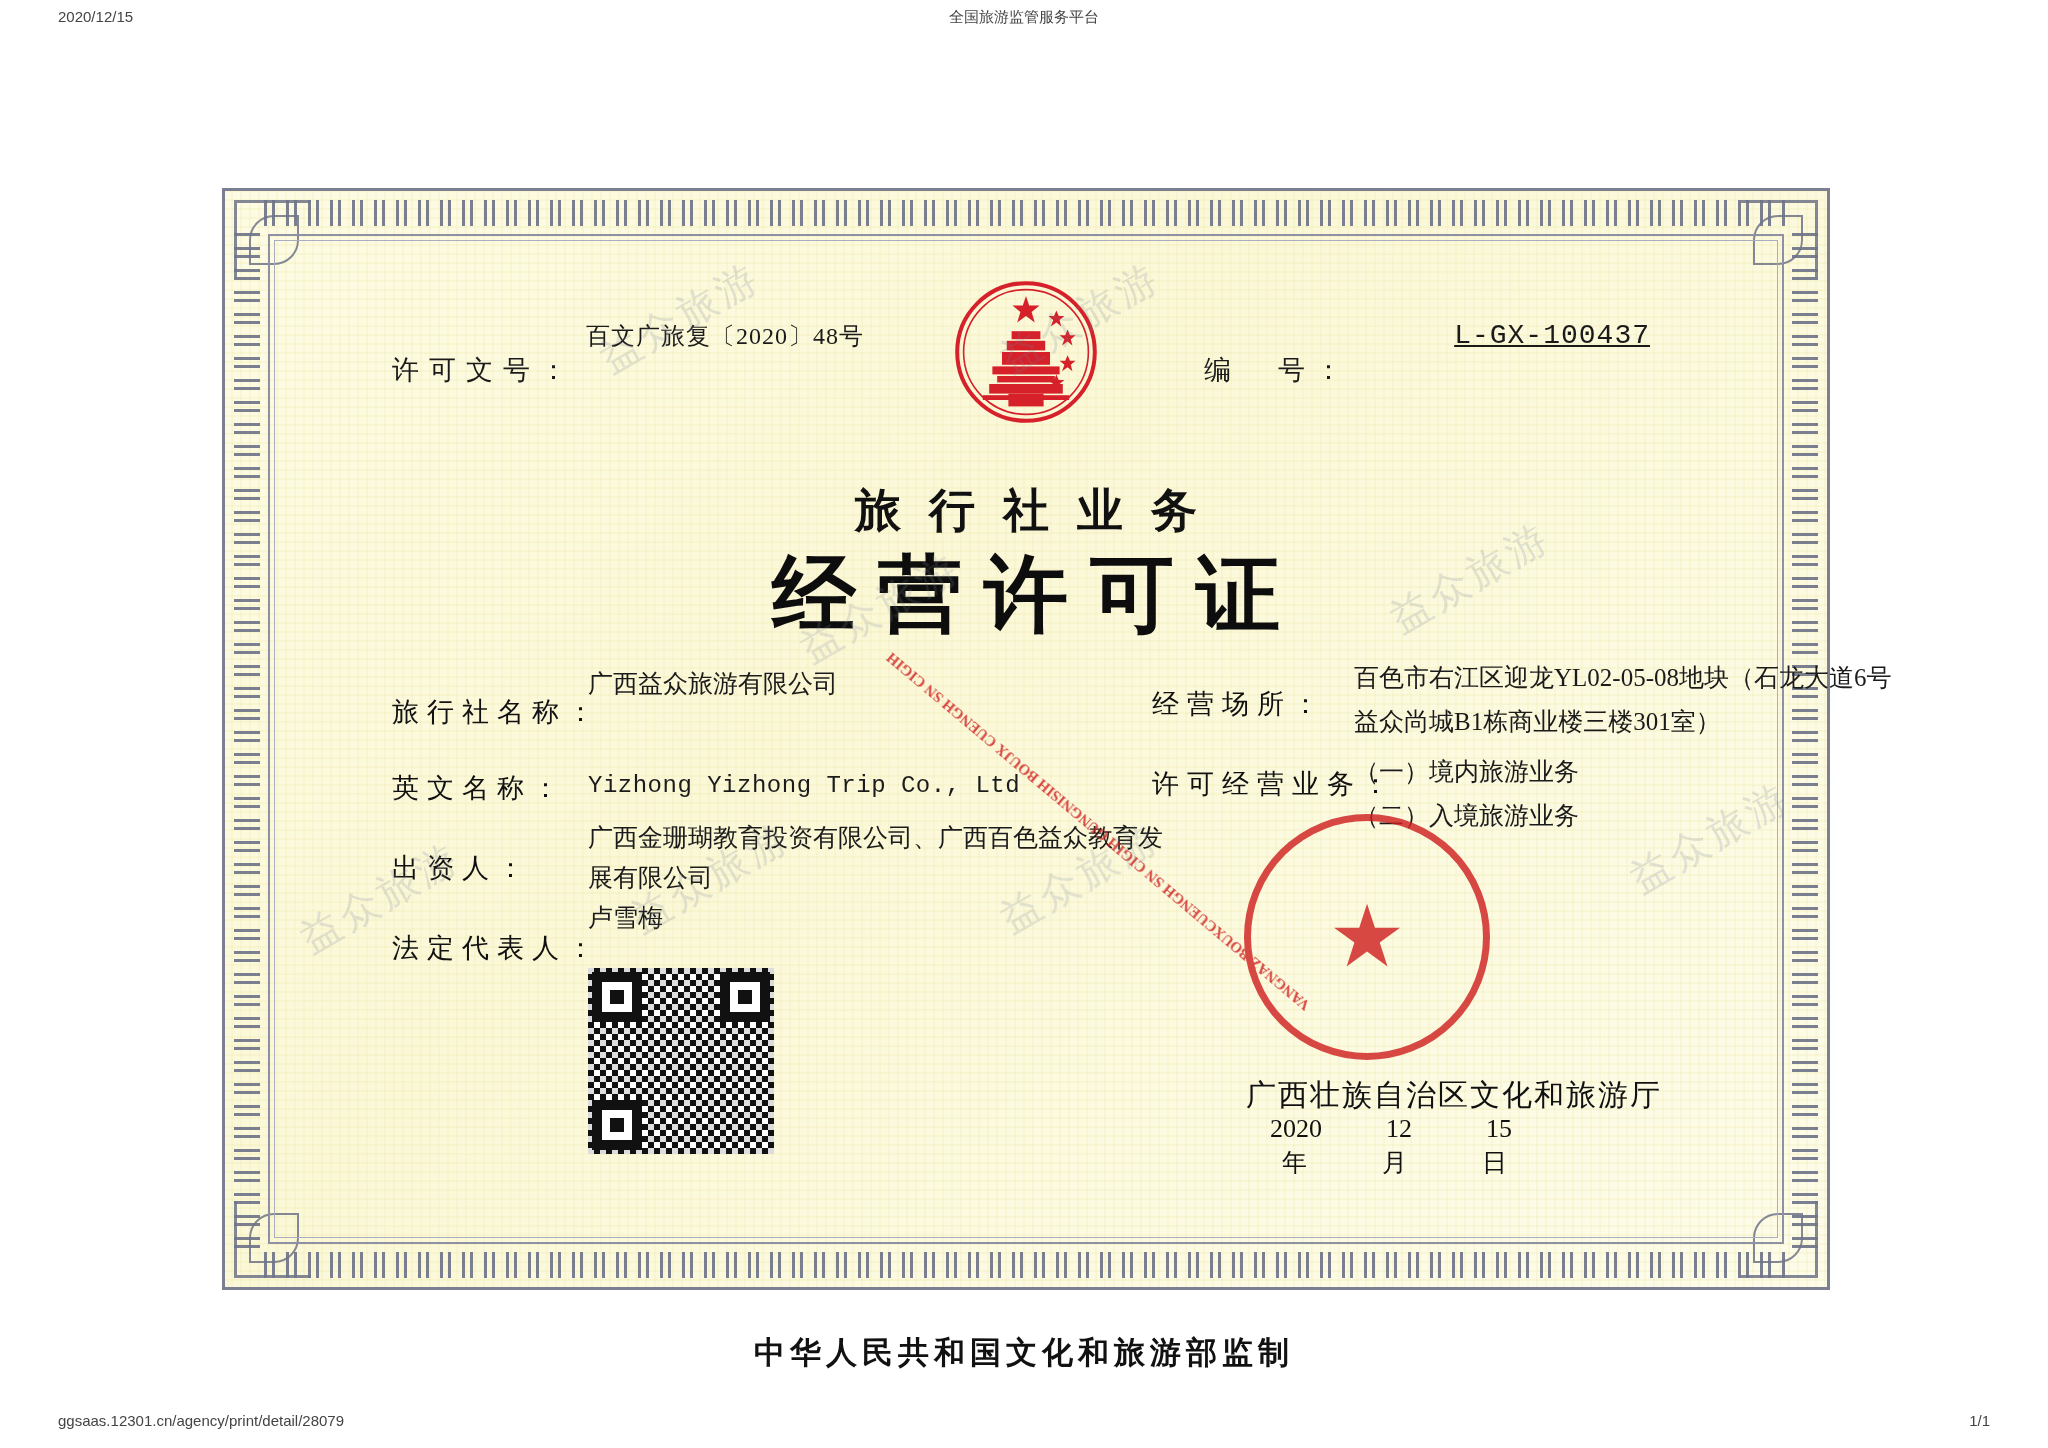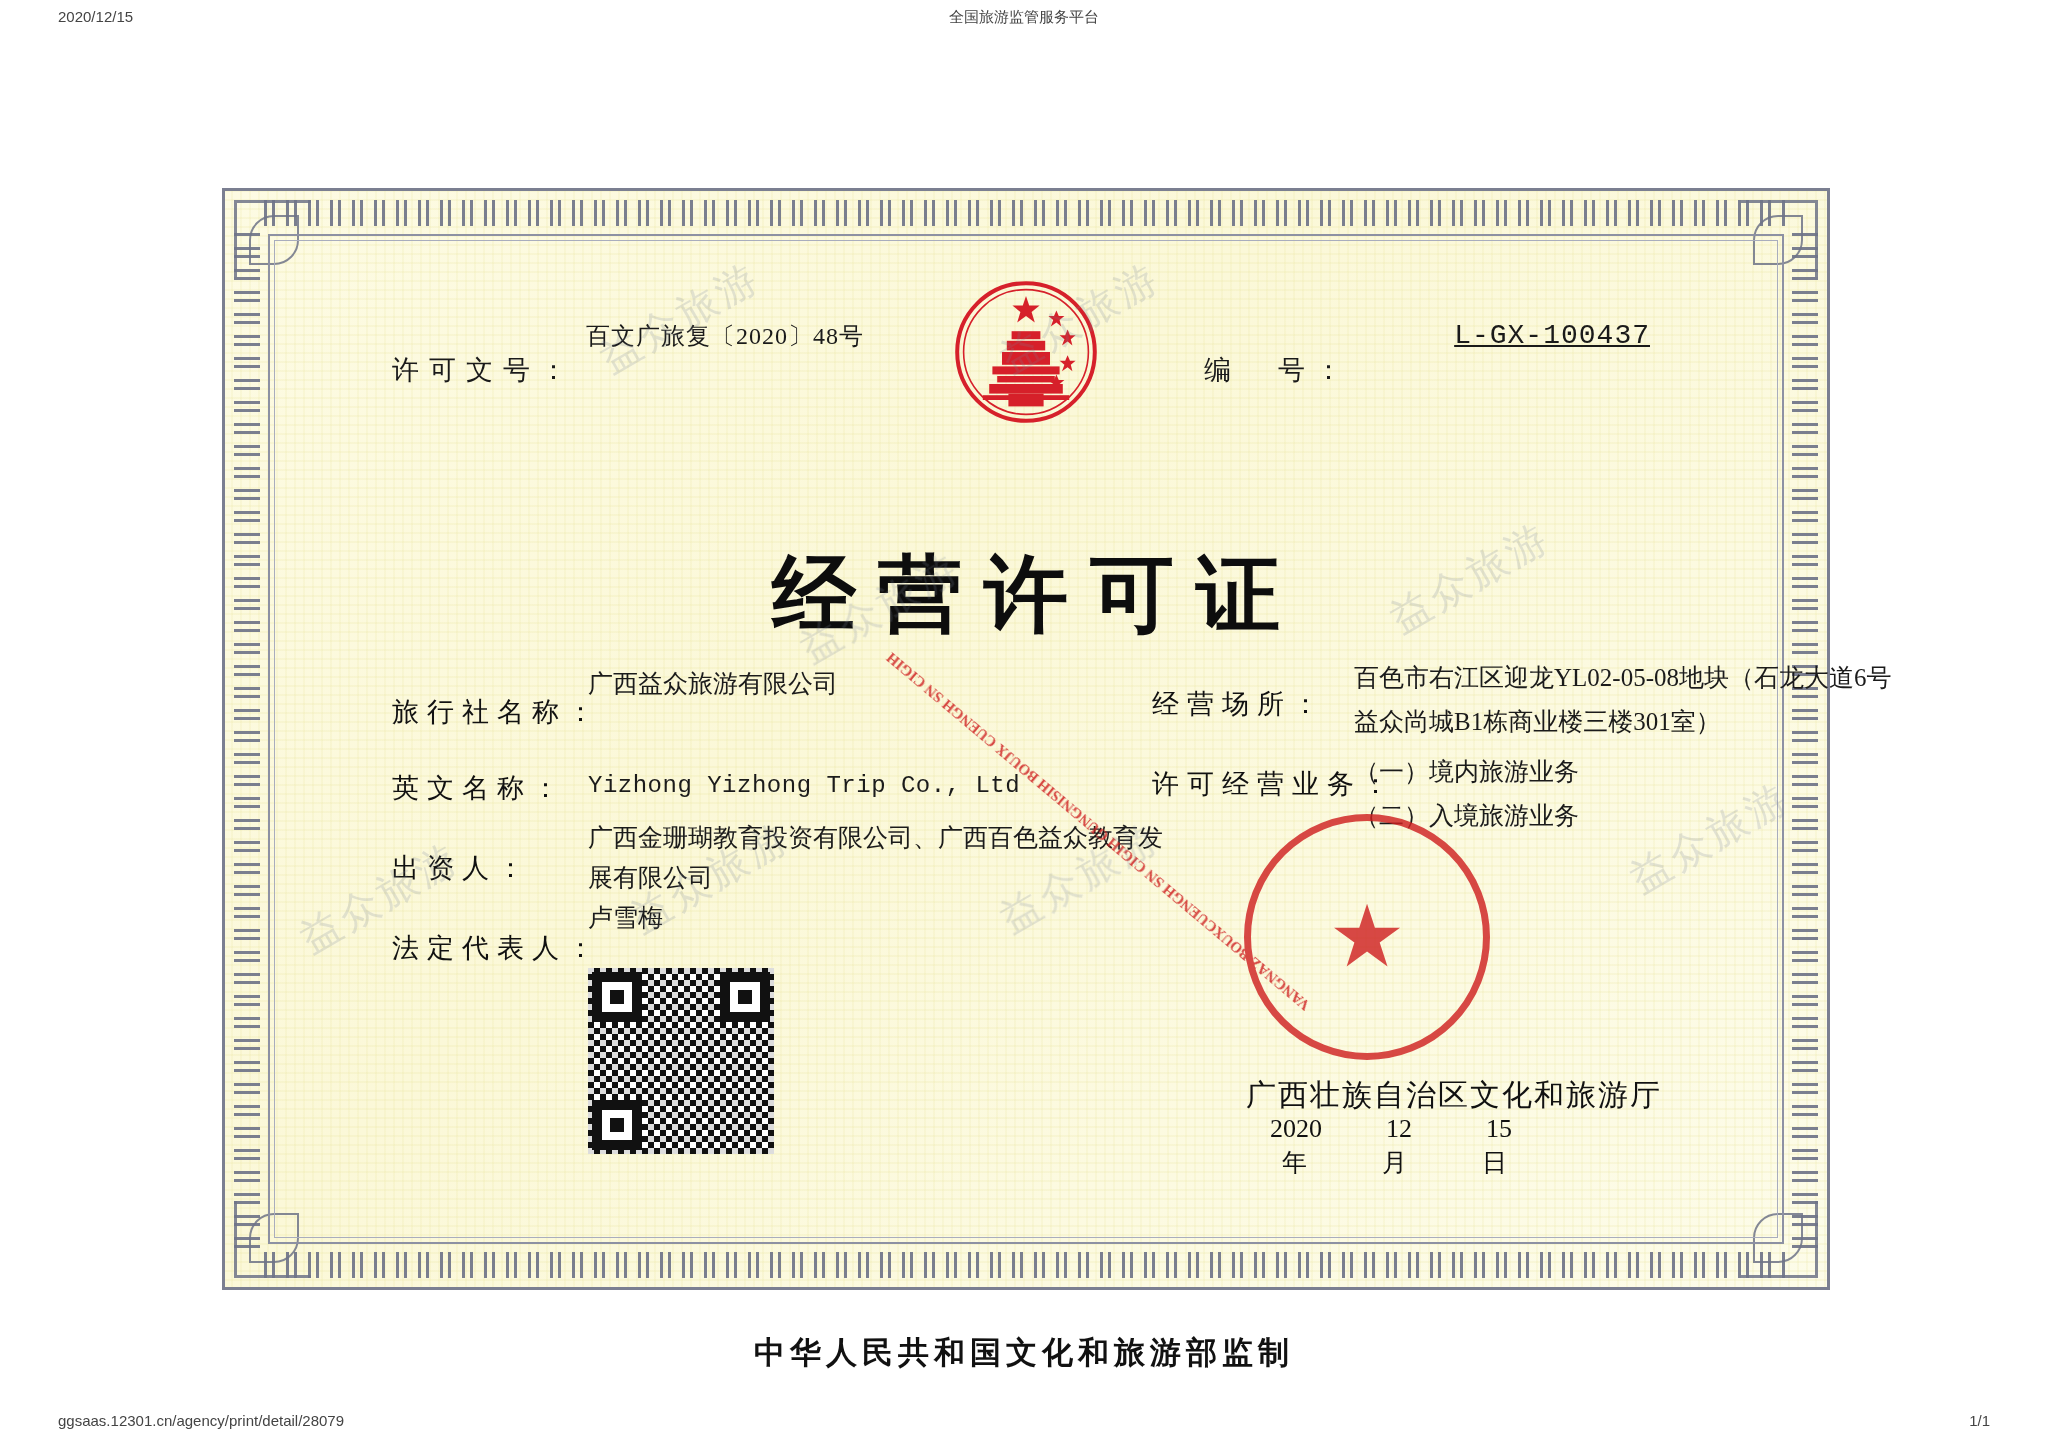--- a/index.html
+++ b/index.html
@@ -387,20 +387,21 @@
       </g>
     </svg>
 
     <div class="doc-no-row">
       <span class="lbl-xukewenhao">许可文号：</span>
       <span class="val-xukewenhao">百文广旅复〔2020〕48号</span>
       <span class="lbl-bianhao">编　号：</span>
       <span class="val-bianhao">L-GX-100437</span>
     </div>
 
+    <div class="title-small">旅行社业务</div>
     <div class="title-big">经营许可证</div>
 
     <div class="fields">
       <span class="f-label lbl-name">旅行社名称：</span>
       <span class="f-value val-name">广西益众旅游有限公司</span>
 
       <span class="f-label lbl-enname">英文名称：</span>
       <span class="f-value en val-enname">Yizhong Yizhong Trip Co., Ltd</span>
 
       <span class="f-label lbl-investor">出资人：</span>

